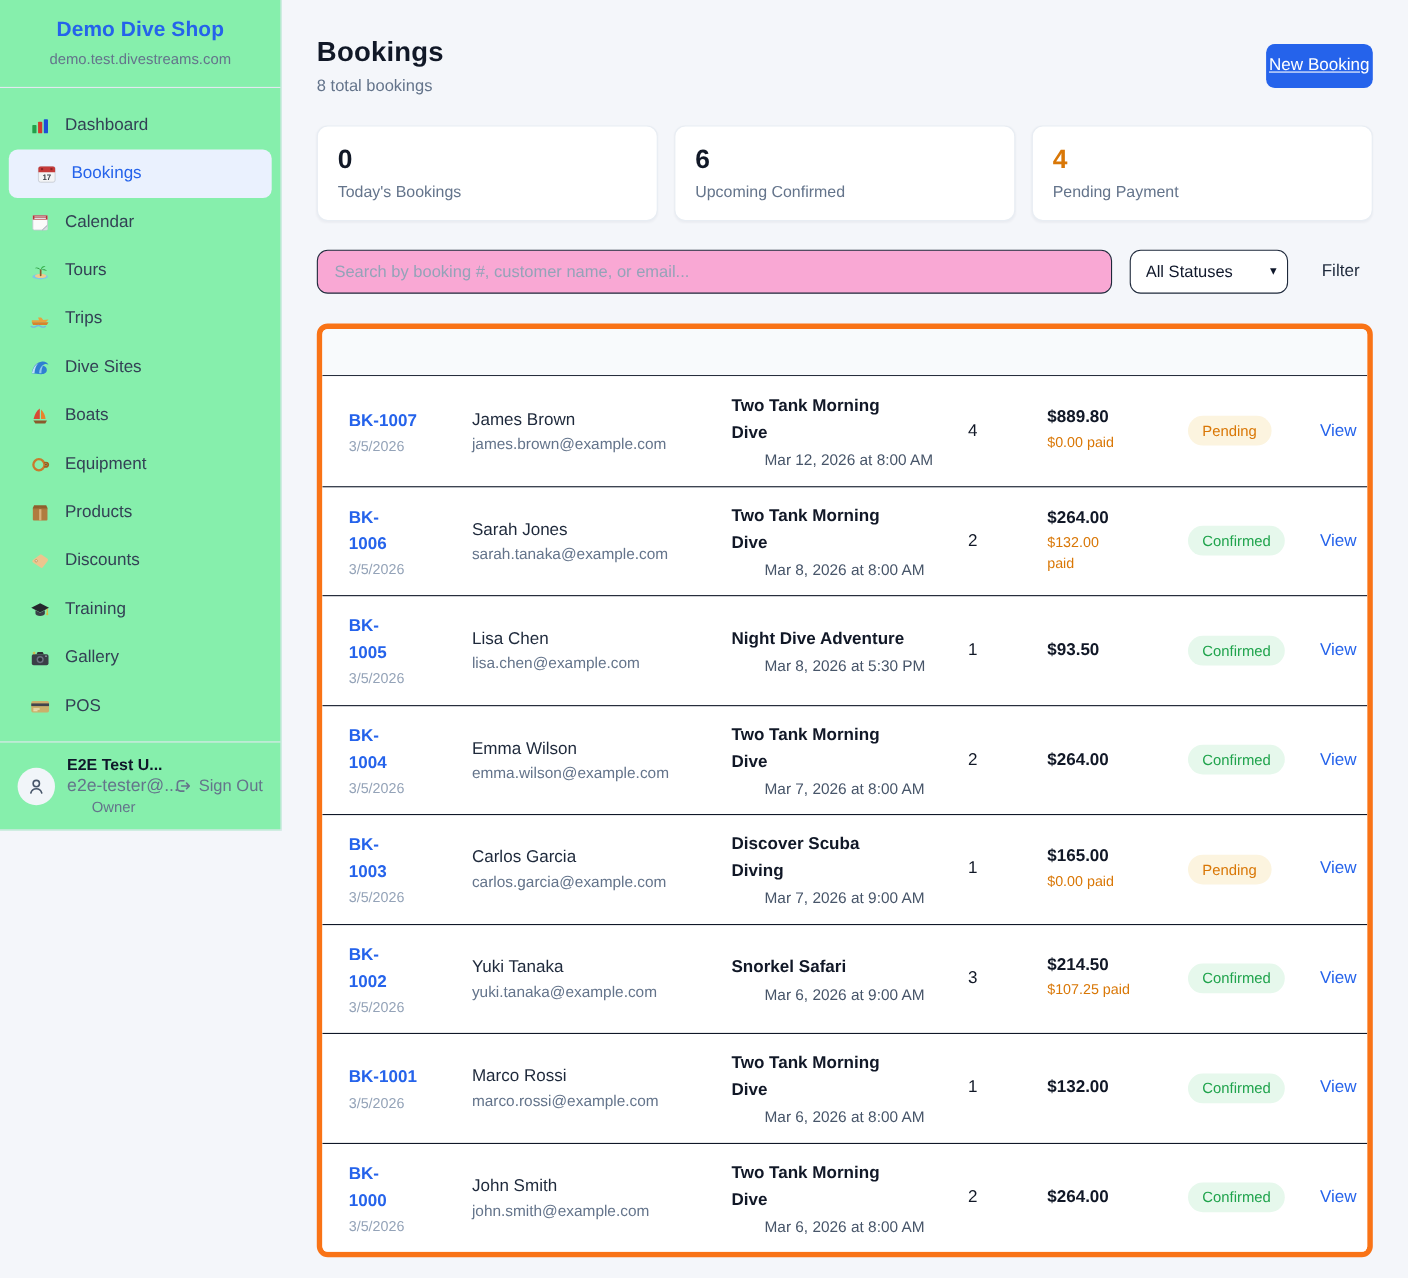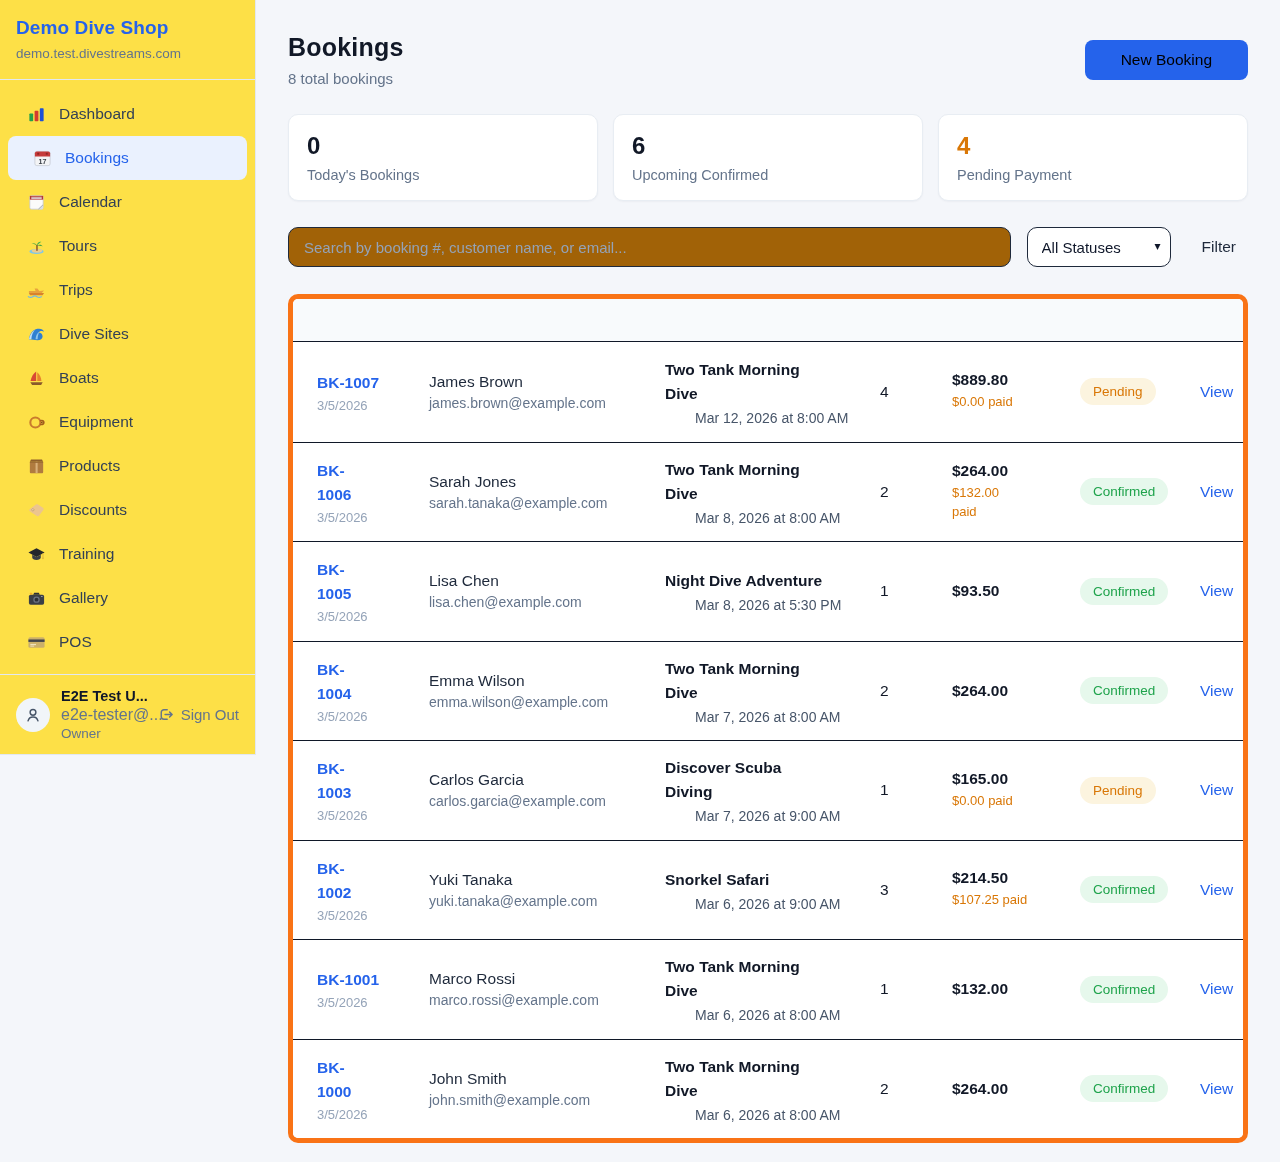--- a/index.html
+++ b/index.html
@@ -7,23 +7,24 @@
   body {
     font-family:"Liberation Sans", sans-serif;
     background:#f4f6fa;
     color:#0f172a;
     overflow:hidden;
   }
 
   
   .sidebar {
     position:absolute; left:0; top:0; width:256px;
-    background:#fde047;
+    background:#86efac;
     border-right:1px solid #e2e8f0;
     border-bottom:1px solid #e2e8f0;
+    text-align:center;
   }
   .shop-header { padding:17px 16px 18px; border-bottom:1px solid #e2e8f0; }
   .shop-name { color:#2563eb; font-size:19px; font-weight:700; letter-spacing:.1px; }
   .shop-domain { margin-top:7px; font-size:13.5px; color:#64748b; }
 
   .nav { padding:12px 8px 10px; }
   .nav-item {
     display:flex; align-items:center; gap:13px;
     height:44px; padding:0 14px 0 18px;
     border-radius:8px; cursor:pointer;
@@ -50,36 +51,36 @@
   .user-role { font-size:13.5px; color:#64748b; margin-top:2px; }
   .signout { display:flex; align-items:center; gap:7px; color:#64748b; font-size:15px; cursor:pointer; white-space:nowrap; }
 
   
   .main { position:absolute; left:256px; top:0; width:1024px; padding:33px 32px 0; }
 
   .page-header { display:flex; justify-content:space-between; align-items:flex-start; }
   .page-title { font-size:25px; font-weight:700; color:#111827; letter-spacing:.2px; }
   .page-subtitle { margin-top:8px; font-size:15px; color:#64748b; }
   .btn-primary {
-    background:#2563eb; color:#000000; border:none; cursor:pointer;
+    background:#2563eb; color:#ffffff; border:none; cursor:pointer;
     font-family:inherit; font-size:15.5px; font-weight:500;
-    padding:11px 36px; border-radius:8px; margin-top:7px;
+    padding:11px 3px; border-radius:8px; margin-top:7px;text-decoration:underline;
   }
 
   .stats { display:flex; gap:15px; margin-top:27px; }
   .stat-card {
     flex:1; background:#fff; border:1px solid #e8edf3; border-radius:10px;
     padding:17px 18px; box-shadow:0 1px 2px rgba(15,23,42,.04);
   }
   .stat-value { font-size:24px; font-weight:700; color:#111827; }
   .stat-label { margin-top:7px; font-size:14.5px; color:#64748b; }
 
   .filter-row { display:flex; align-items:center; gap:16px; margin-top:26px; }
   .search-input {
-    flex:1; height:40px; background:#a16207;
+    flex:1; height:40px; background:#f9a8d4;
     border:1.5px solid #1e293b; border-radius:10px;
     padding:0 15px; font-family:inherit; font-size:15px; color:#0f172a;
   }
   .search-input::placeholder { color:#94a3b8; }
   .select-wrap { position:relative; width:144px; flex:0 0 144px; }
   .status-select {
     width:100%; height:40px; background:#fff;
     border:1.5px solid #1e293b; border-radius:10px;
     padding:0 30px 0 14px; font-family:inherit; font-size:15px; color:#0f172a;
     appearance:none; -webkit-appearance:none; cursor:pointer;

